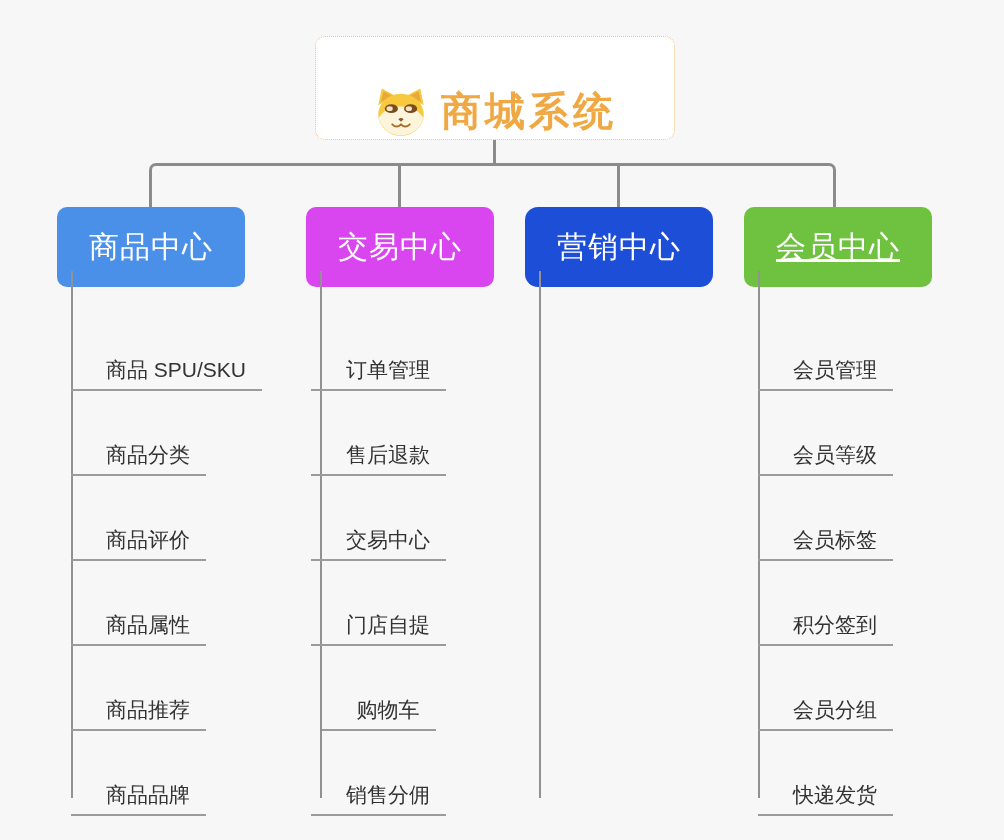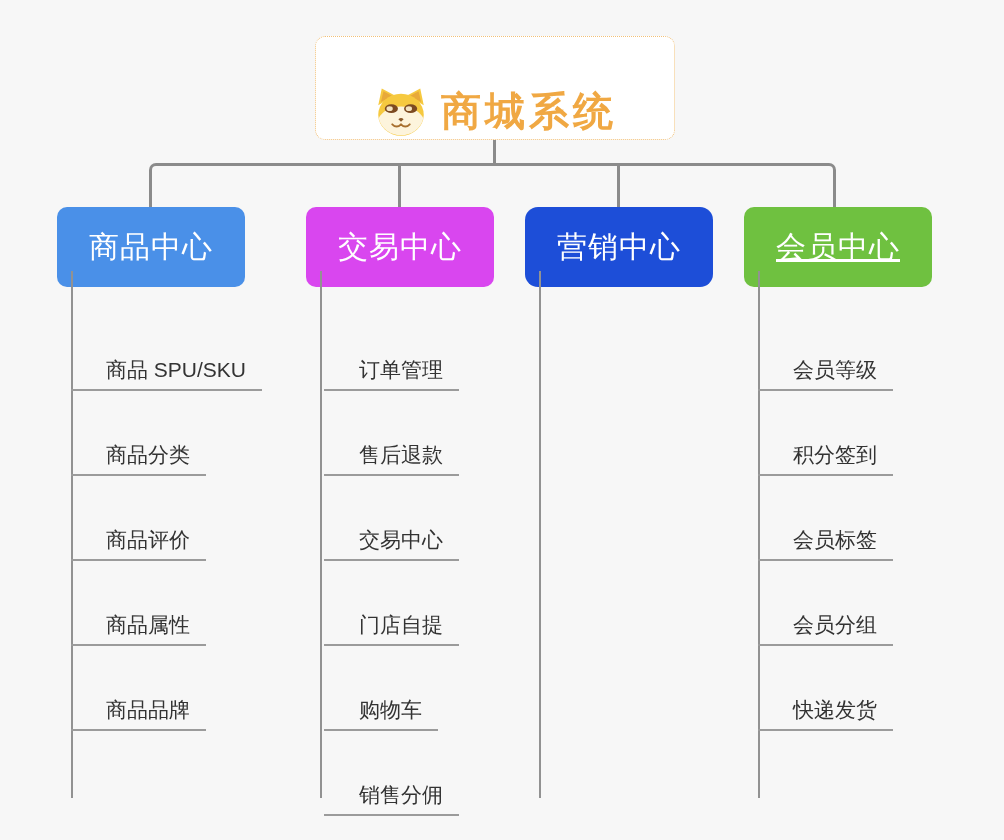--- a/index.html
+++ b/index.html
@@ -65,21 +65,21 @@
   .trunk-1 { left: 320px; }
   .trunk-2 { left: 539px; }
   .trunk-3 { left: 758px; }
 
   
   .leaf-list {
     position: absolute; top: 271px;
     display: flex; flex-direction: column; align-items: flex-start; margin-top: 36px;
   }
   .leaf-list-0 { left: 71px; }
-  .leaf-list-1 { left: 324px; }
+  .leaf-list-1 { left: 311px; align-items: center; }
   .leaf-list-2 { left: 539px; }
   .leaf-list-3 { left: 758px; }
   .leaf {
     height: 85px;
     display: flex; align-items: flex-end;
   }
   .leaf:first-child { height: 84px; }
   .leaf-label {
     padding: 0 16px 6px 35px;
     border-bottom: 2px solid #9b9b9b;
@@ -133,20 +133,23 @@
     <div class="leaf">
         <span class="leaf-label">商品分类</span>
       </div>
     <div class="leaf">
         <span class="leaf-label">商品评价</span>
       </div>
     <div class="leaf">
         <span class="leaf-label">商品属性</span>
       </div>
     <div class="leaf">
+        <span class="leaf-label">商品推荐</span>
+      </div>
+    <div class="leaf">
         <span class="leaf-label">商品品牌</span>
       </div>
   </div>
 
   <div class="leaf-list leaf-list-1">
     <div class="leaf">
         <span class="leaf-label">订单管理</span>
       </div>
     <div class="leaf">
         <span class="leaf-label">售后退款</span>
@@ -161,27 +164,30 @@
         <span class="leaf-label">购物车</span>
       </div>
     <div class="leaf">
         <span class="leaf-label">销售分佣</span>
       </div>
   </div>
 
 
   <div class="leaf-list leaf-list-3">
     <div class="leaf">
+        <span class="leaf-label">会员管理</span>
+      </div>
+    <div class="leaf">
         <span class="leaf-label">会员等级</span>
       </div>
     <div class="leaf">
-        <span class="leaf-label">积分签到</span>
+        <span class="leaf-label">会员标签</span>
       </div>
     <div class="leaf">
-        <span class="leaf-label">会员标签</span>
+        <span class="leaf-label">积分签到</span>
       </div>
     <div class="leaf">
         <span class="leaf-label">会员分组</span>
       </div>
     <div class="leaf">
         <span class="leaf-label">快递发货</span>
       </div>
   </div>
 
 </div>

